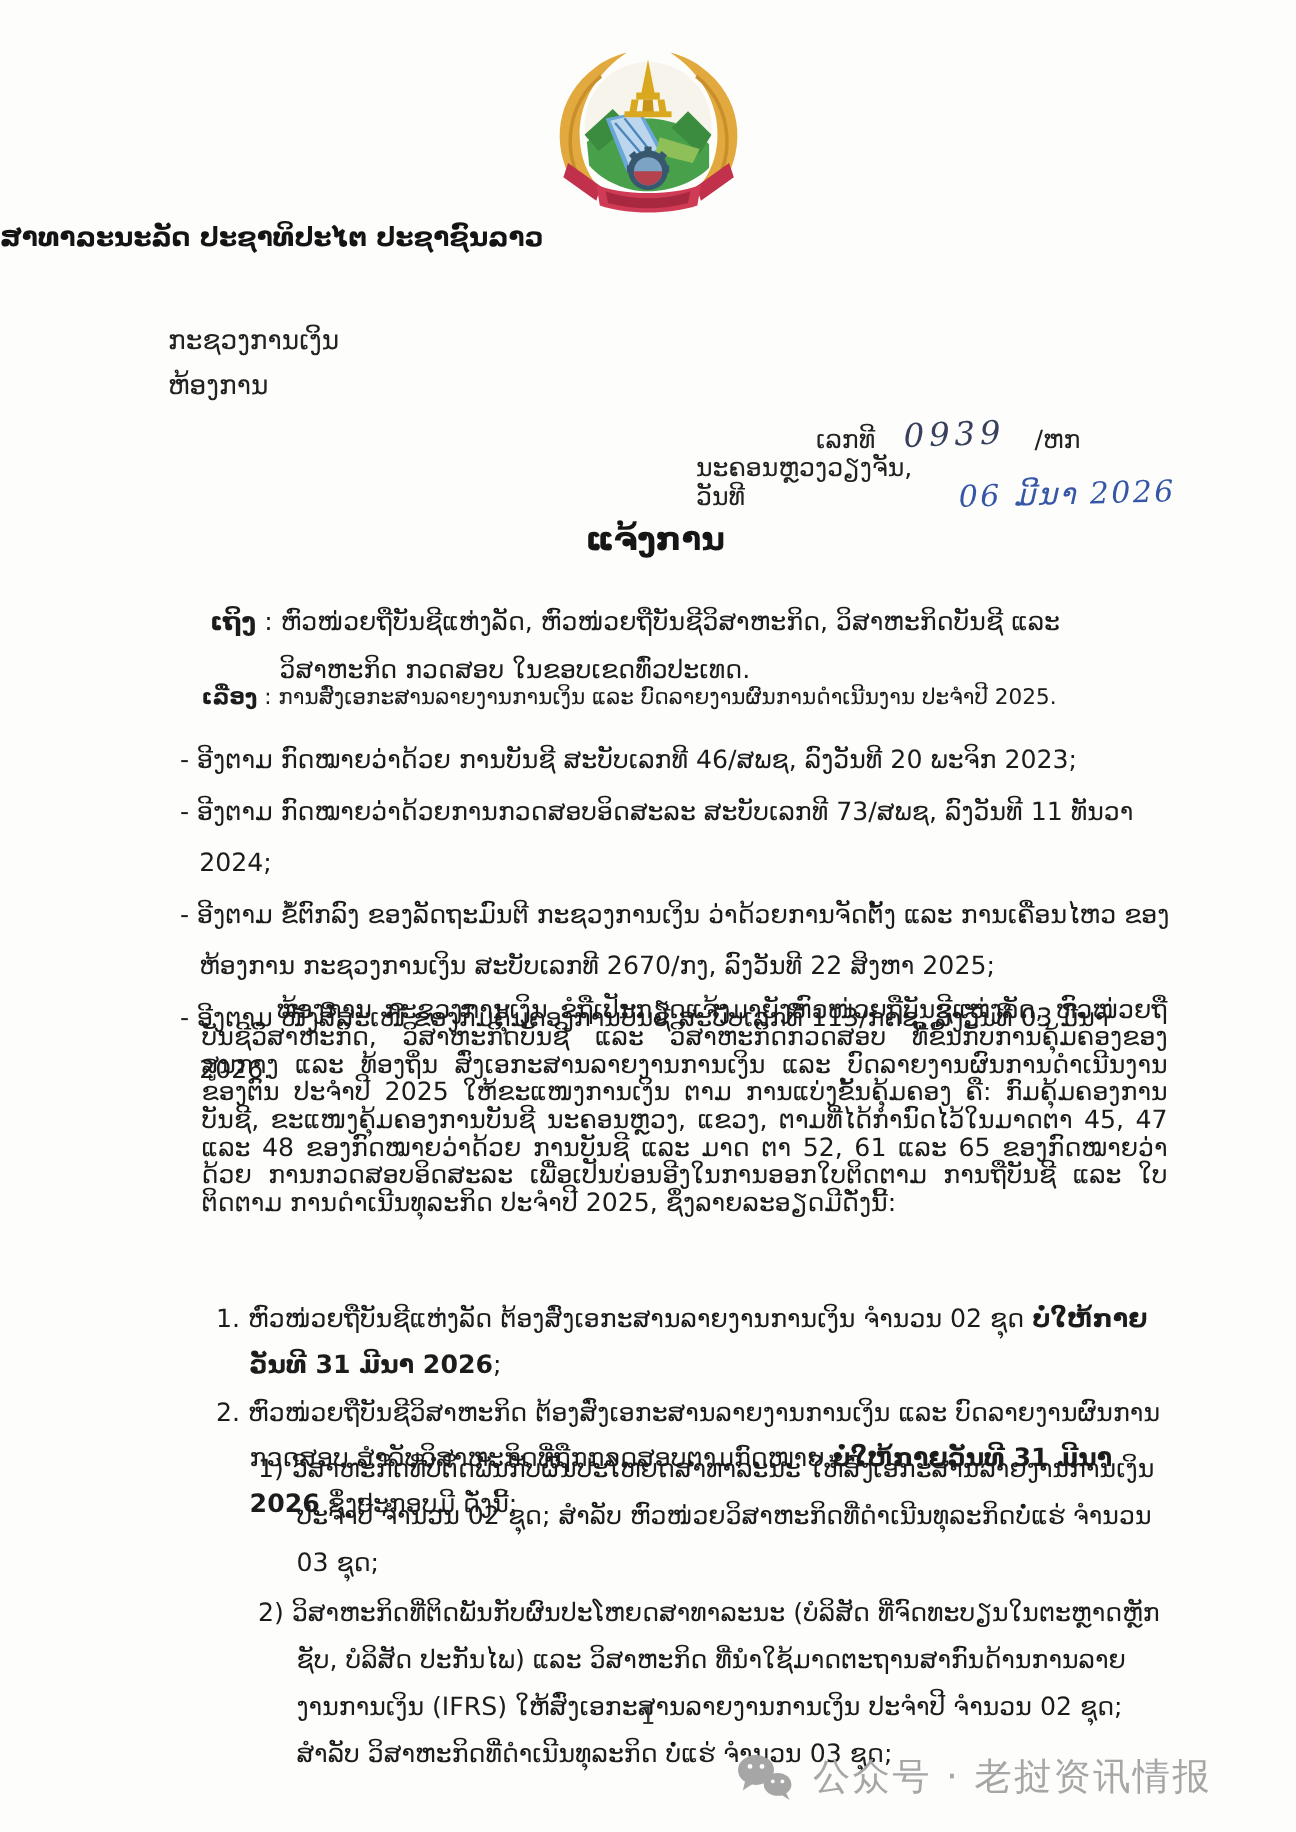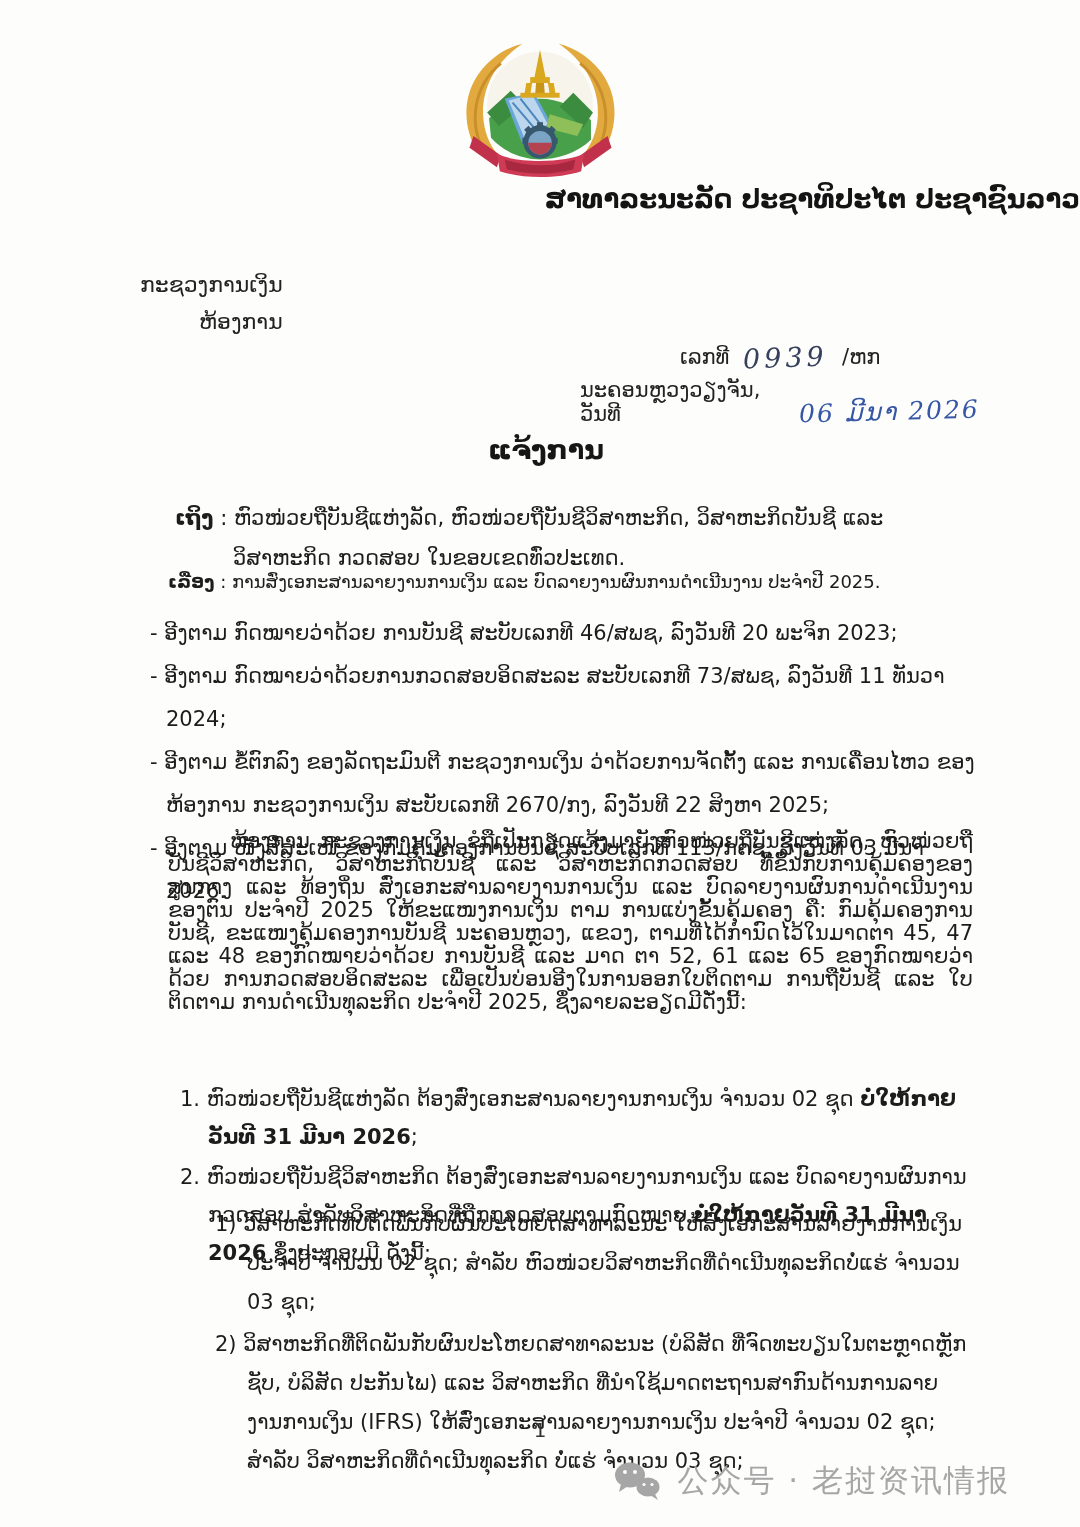--- a/index.html
+++ b/index.html
@@ -17,42 +17,41 @@
     overflow: hidden;
   }
   .emblem-wrap {
     position: absolute;
     top: 34px; left: 0; right: 0;
     display: flex; justify-content: center;
   }
   .header-lines {
     position: absolute;
     top: 182px; left: 0; right: 0;
-    text-align: right;
+    text-align: left;
     font-weight: bold;
-    font-size: 26px;
+    font-size: 22px;
     line-height: 34px;
     color: #141414;
   }
   .ministry-block {
     position: absolute;
     top: 266px; left: 140px;
     font-size: 22px;
     line-height: 37px;
     color: #222;
-    text-align: right;
   }
   .ref-block {
     position: absolute;
     top: 336px; left: 580px; width: 400px;
     font-size: 21px;
     color: #222;
   }
   .ref-line1 {
-    display: flex; align-items: center; gap: 14px;
+    display: flex; align-items: flex-end; gap: 24px;
     padding-left: 100px;
     height: 42px;
   }
   .ref-line2 { display: flex; align-items: flex-end; gap: 10px; }
   .handwrite-num {
     font-family: "DejaVu Serif", serif;
     font-style: italic;
     font-size: 27px;
     letter-spacing: 4px;
     color: #37405c;

